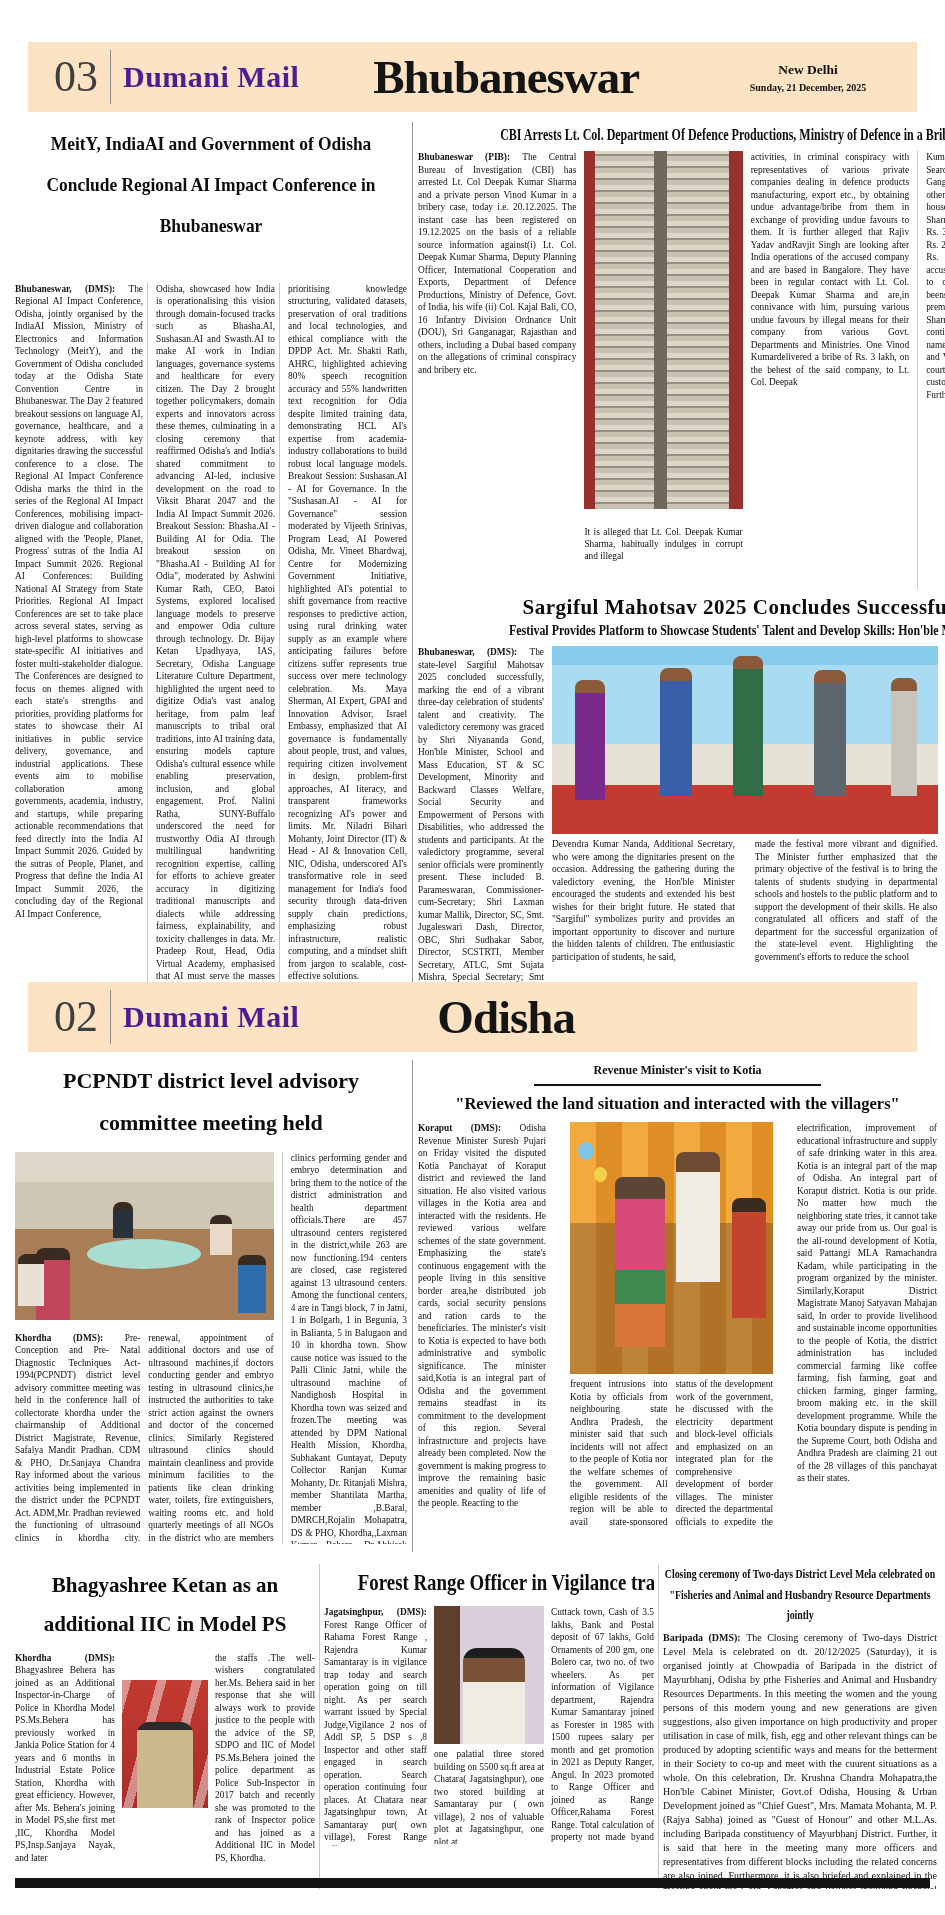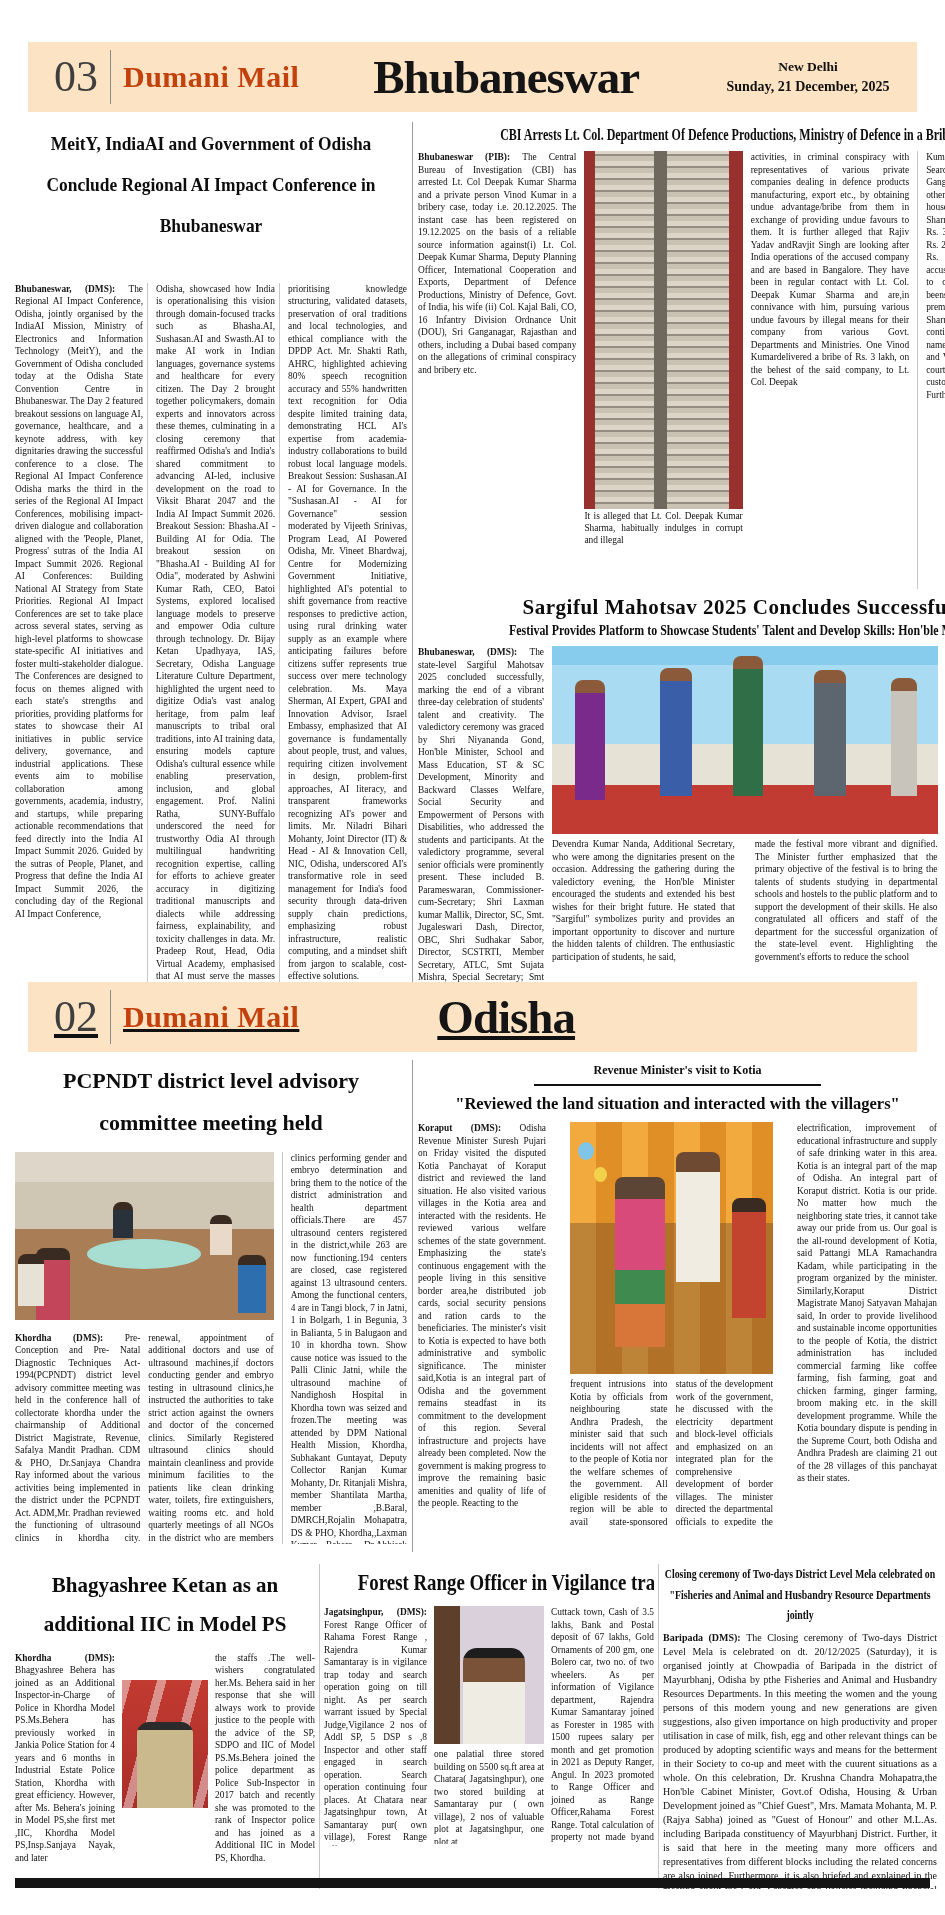--- a/index.html
+++ b/index.html
@@ -2,35 +2,35 @@
 <html><head>
 <meta charset="utf-8">
 <style>
   html,body{margin:0;padding:0;}
   body{width:945px;height:1915px;background:#fff;position:relative;
        font-family:"Liberation Serif", serif;color:#111;overflow:hidden;}
   .phead{position:absolute;left:28px;right:28px;height:70px;background:#fbe3c4;
          display:flex;align-items:center;}
   .pno{font-size:44px;color:#3f3f3f;padding-left:26px;line-height:1;}
   .pdiv{width:1px;height:54px;background:#8a8a8a;margin:0 12px;}
-  .mast{font-size:30px;font-weight:bold;color:#c2410c;letter-spacing:.5px;}
+  .mast{font-size:30px;font-weight:bold;color:#4c1d95;letter-spacing:.5px;}
   .sect{flex:1;text-align:center;font-size:47px;font-weight:bold;color:#151515;
         letter-spacing:-1px;line-height:1;}
   .hrgt{text-align:center;margin-right:14px;width:190px;}
   .hrgt .pl{font-size:13.5px;font-weight:bold;}
-  .hrgt .dt{font-size:14px;font-weight:bold;margin-top:4px;}
+  .hrgt .dt{font-size:10px;font-weight:bold;margin-top:4px;}
   .bt{font-size:9.4px;line-height:1.33;text-align:justify;overflow:hidden;}
   .dl{font-weight:bold;}
   .hl{font-weight:bold;text-align:center;color:#0d0d0d;}
   .sq{display:inline-block;white-space:nowrap;}
   .colrule{border-left:1px solid #c6c6c6;padding-left:8px;}
   .vmain{width:1px;background:#9a9a9a;}
   .ph{position:relative;overflow:hidden;}
   .figp{position:absolute;border-radius:8px 8px 0 0;}
-  .cap{font-size:9.4px;line-height:1.3;text-align:justify;margin-top:1px;}
+  .cap{font-size:9.4px;line-height:1.3;text-align:justify;margin-top:17px;}
   .blackbar{position:absolute;left:15px;right:15px;height:10px;background:#141414;}
   
   .ph-cash{background:
     linear-gradient(90deg,#96312e 0 7%,rgba(0,0,0,0) 7% 44%,#6f685e 44% 52%,rgba(0,0,0,0) 52% 91%,#96312e 91%),
     repeating-linear-gradient(0deg,#c9c2b2 0 5px,#948c80 5px 7px,#ddd6c8 7px 12px);}
   .ph-stage{background:linear-gradient(180deg,#87ccec 0 10%,#a9dcf2 10% 52%,#e7e2d6 52% 74%,#c23b32 74% 100%);}
   .ph-meeting{background:linear-gradient(180deg,#ded7c9 0 18%,#cfc6b4 18% 46%,#a97e56 46% 100%);}
   .oval{position:absolute;left:28%;top:52%;width:44%;height:18%;background:#a8ddd2;border-radius:50%;}
   .ph-kotia{background:
     linear-gradient(180deg,rgba(0,0,0,0) 0 40%,rgba(90,60,40,.35) 40% 100%),
@@ -108,21 +108,21 @@
             </div>
           </div>
 
         </div>
       </article>
     </div>
   </div>
 </section>
 
 <section style="position:absolute;top:982px;left:0;width:945px;height:933px;">
-  <header class="phead" style="top:0;position:absolute;text-decoration:underline;">
+  <header class="phead" style="top:0;position:absolute;">
     <span class="pno">02</span>
     <span class="pdiv"></span>
     <span class="mast">Dumani Mail</span>
     <span class="sect">Odisha</span>
     <span class="hrgt"></span>
   </header>
 
   <div style="position:absolute;top:78px;left:15px;right:8px;height:492px;display:grid;grid-template-columns:392px 11px 1fr;">
 
     <article>

